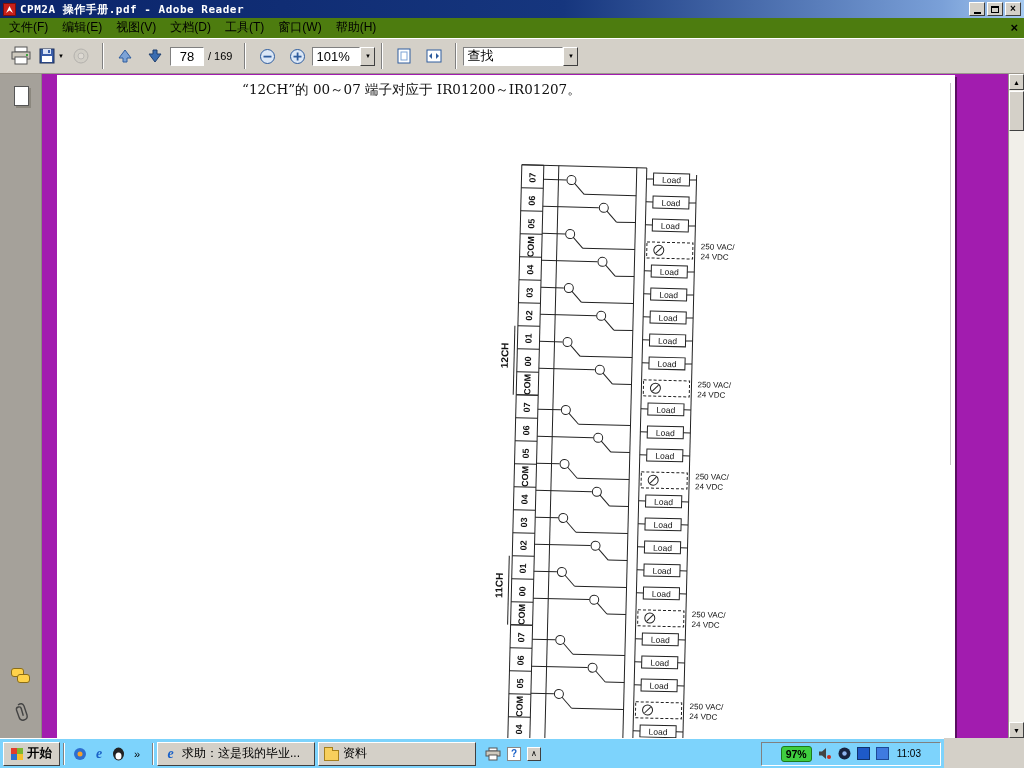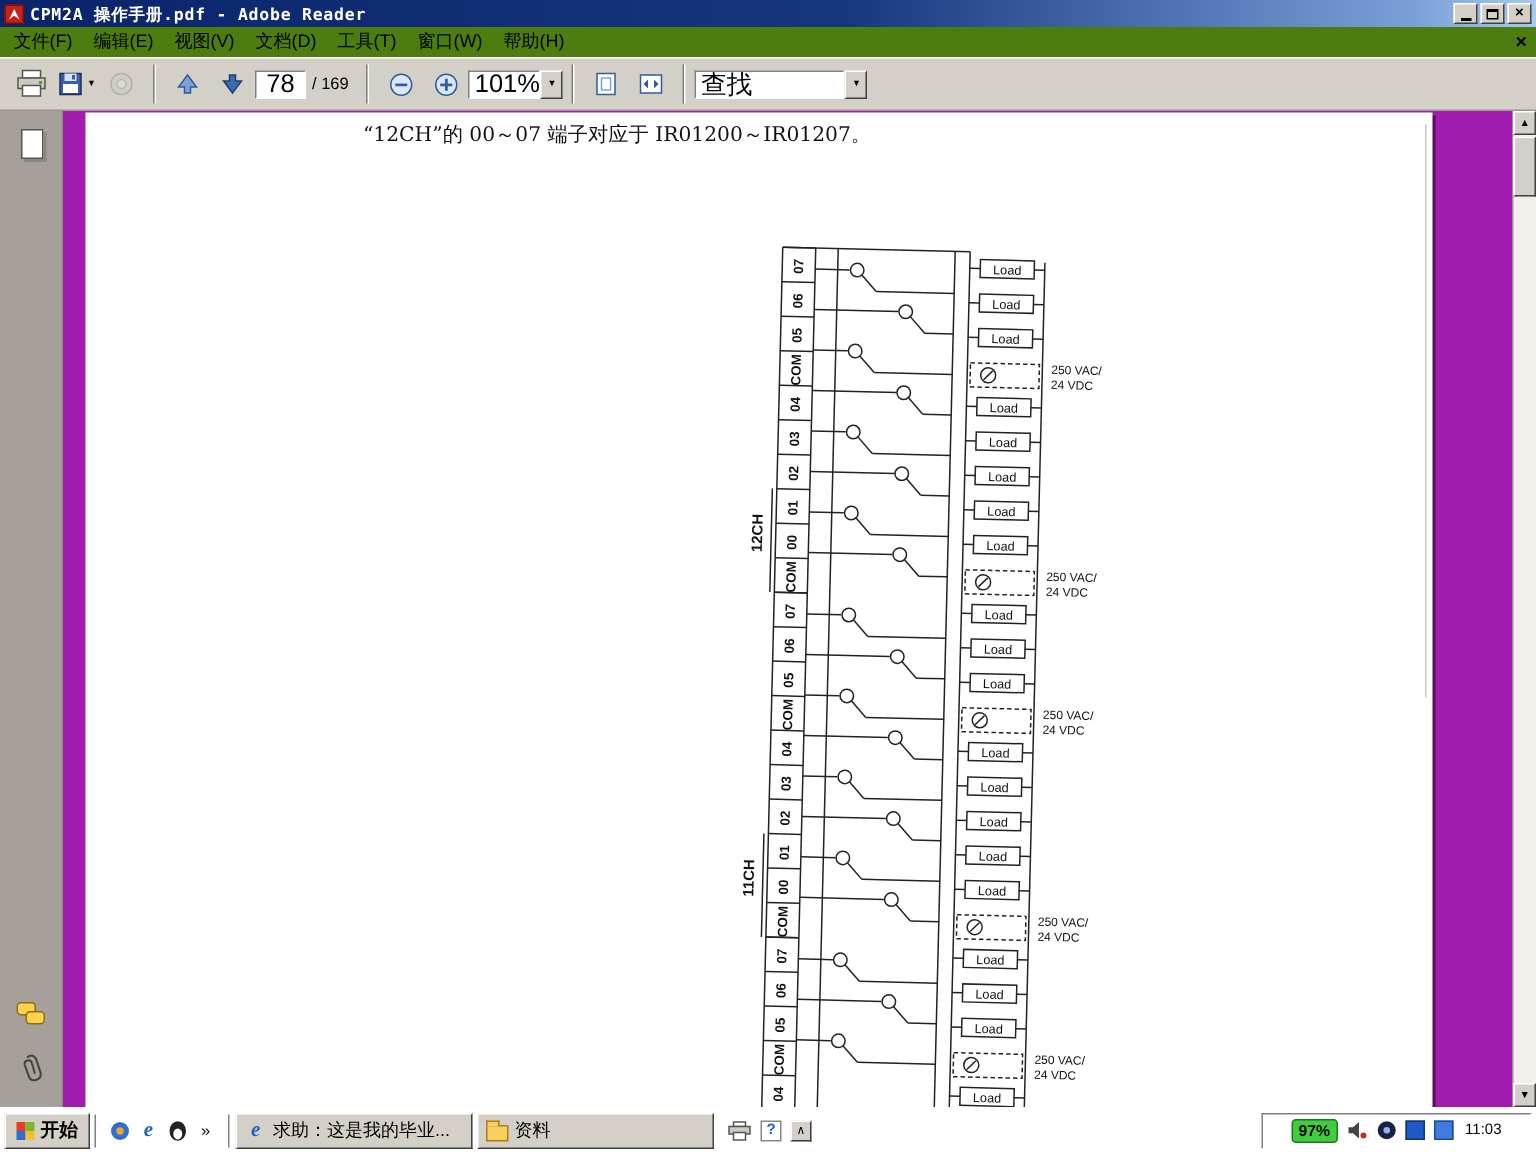--- a/index.html
+++ b/index.html
@@ -23,21 +23,21 @@
   .menubar{height:20px;display:flex;align-items:flex-end;padding:0 2px;position:relative;background:#4d7c0f}
   .menu-item{padding:2px 7px;white-space:nowrap}
   .menu-close{position:absolute;right:6px;top:1px;font-size:13px;font-weight:bold;line-height:17px}
 
   .toolbar{height:36px;display:flex;align-items:center;padding:0 6px;background:#d4d0c8;
     border-top:1px solid #fff;border-bottom:1px solid #9b968c;position:relative}
   .tbtn{height:26px;min-width:26px;display:flex;align-items:center;justify-content:center;margin:0 2px}
   .tbtn.disabled{opacity:.45}
   .sep{width:2px;height:26px;border-left:1px solid #808080;border-right:1px solid #fff;margin:0 6px}
   .dd{font-size:6px;margin-left:2px;line-height:1}
-  .box{border:1px solid;border-color:#808080 #fff #fff #808080;background:#fff;height:19px;font-size:17px;
+  .box{border:1px solid;border-color:#808080 #fff #fff #808080;background:#fff;height:19px;font-size:13px;
     font-family:"Liberation Sans",sans-serif;padding:1px 3px}
   .page-input{width:34px;text-align:center}
   .page-total{margin:0 6px 0 4px;font-size:11px;white-space:nowrap}
   .zoom-box{width:48px;display:flex;align-items:center}
   .dd-btn{width:15px;height:19px;background:#d4d0c8;border:1px solid;border-color:#fff #404040 #404040 #fff;
     font-size:6px;display:flex;align-items:center;justify-content:center}
   .find-input{width:100px}
 
   
   .content{position:absolute;top:74px;left:0;width:1024px;height:664px;display:flex}
@@ -54,21 +54,21 @@
   .page-rule{position:absolute;left:893px;top:8px;width:1px;height:382px;background:#c6c6c6}
 
   .vscrollbar{width:16px;background:#f1efe9;position:relative;flex:0 0 auto;border-left:1px solid #9b968c}
   .scroll-btn{position:absolute;left:0;width:15px;height:16px;background:#d4d0c8;border:1px solid;
     border-color:#fff #404040 #404040 #fff;font-size:7px;display:flex;align-items:center;justify-content:center}
   .scroll-btn.up{top:0}.scroll-btn.down{bottom:0}
   .scroll-thumb{position:absolute;left:0;top:17px;width:15px;height:40px;background:#d4d0c8;border:1px solid;
     border-color:#fff #404040 #404040 #fff}
 
   
-  .taskbar{position:absolute;left:0;top:738px;width:1024px;height:30px;background:#ffffff;border-top:1px solid #fff;
+  .taskbar{position:absolute;left:0;top:738px;width:944px;height:30px;background:#7dd3fc;border-top:1px solid #fff;
     display:flex;align-items:center;padding:0 3px;gap:3px}
   .raised{border:1px solid;border-color:#fff #404040 #404040 #fff;background:#d4d0c8}
   .start{height:24px;padding:0 7px;display:flex;align-items:center;gap:4px;font-weight:bold;font-size:12.5px}
   .flag{width:12px;height:12px;display:grid;grid-template-columns:6px 6px;grid-template-rows:6px 6px}
   .flag span:nth-child(1){background:#e23d2c}.flag span:nth-child(2){background:#7db72f}
   .flag span:nth-child(3){background:#2d6fd0}.flag span:nth-child(4){background:#f5c02c}
   .ql{display:flex;gap:3px;align-items:center;padding:0 4px}
   .ql-ico{width:16px;height:16px;border-radius:2px;display:flex;align-items:center;justify-content:center;font-size:11px}
   .tb-div{width:2px;height:22px;border-left:1px solid #808080;border-right:1px solid #fff}
   .task{width:158px;height:24px;display:flex;align-items:center;gap:4px;padding:0 5px;font-size:12px;

